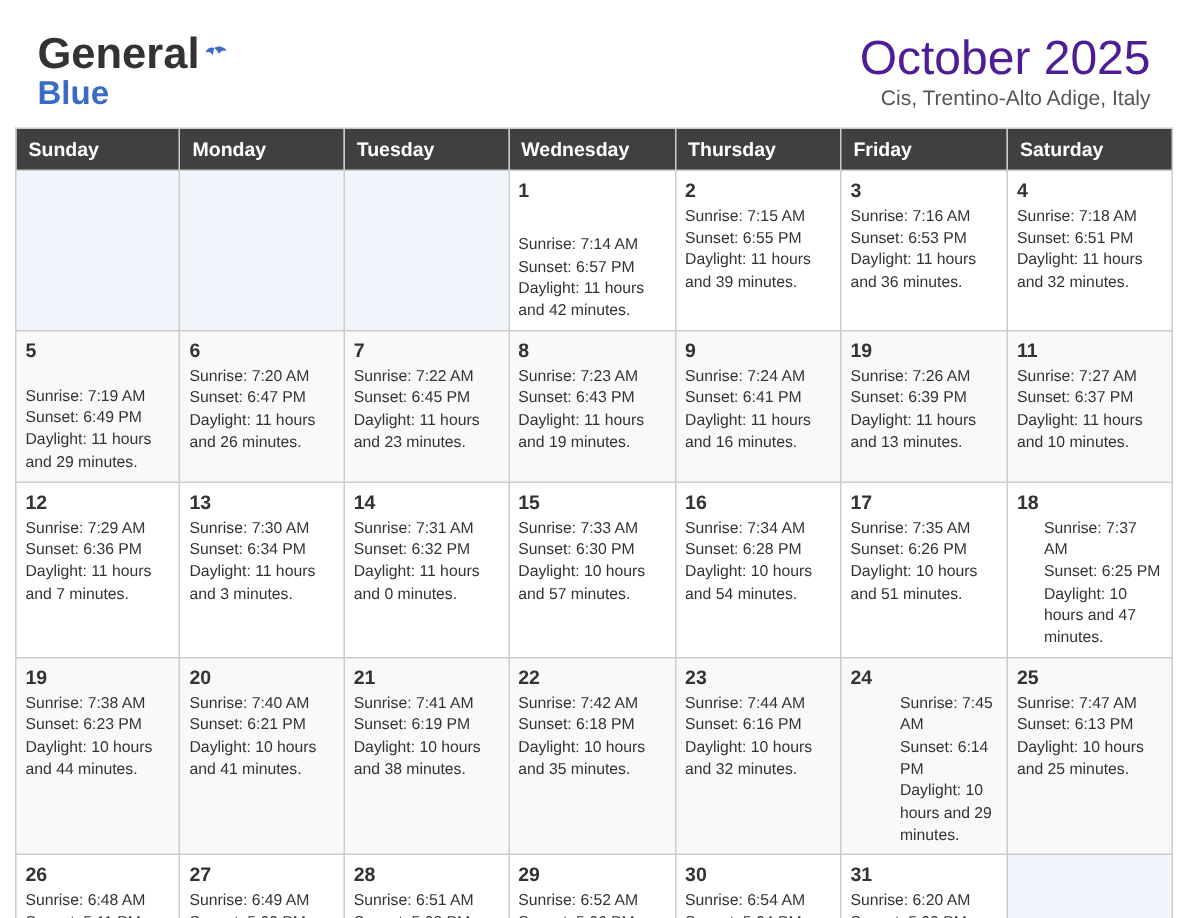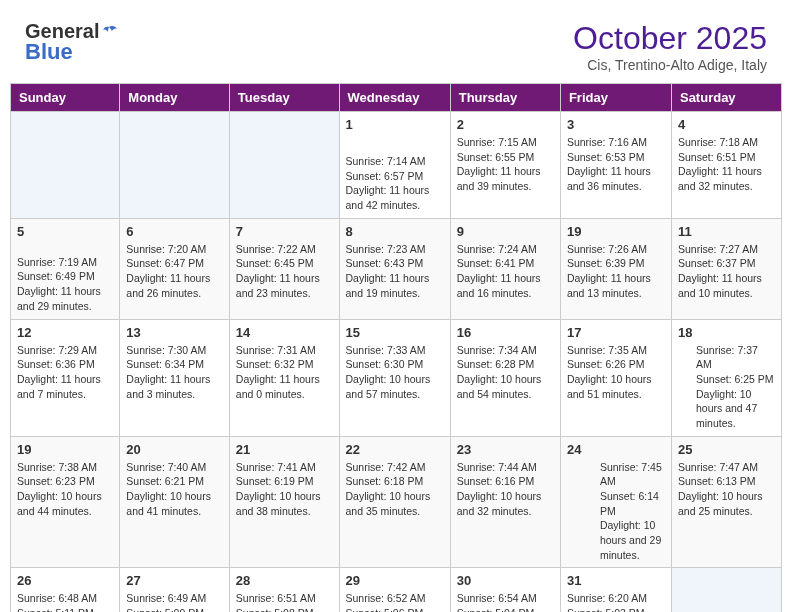--- a/index.html
+++ b/index.html
@@ -32,21 +32,21 @@
     .subtitle {
       font-size: 14px;
       color: #555;
     }
     .calendar {
       width: 100%;
       border-collapse: collapse;
       margin-top: 5px;
     }
     .calendar th {
-      background-color: #701a75;
+      background-color: #404040;
       color: #fff;
       text-align: left;
       padding: 6px 8px;
       font-size: 13px;
       border: 1px solid #ccc;
     }
     .calendar td {
       vertical-align: top;
       padding: 5px 6px;
       border: 1px solid #ccc;
@@ -71,21 +71,21 @@
     .row-even td { background: #f0f4fb; }
     .row-odd td { background: #fff; }
     td.empty-cell { background: #f0f4fb !important; }
   </style>
 </head>
 <body>
 
 <div class="header">
   <div class="logo">
     <div style="display:flex; align-items:center;">
-      <span style="font-size:20px; font-weight:bold; color:#333;">General</span>
+      <span style="font-size:29px; font-weight:bold; color:#333;">General</span>
       <svg width="18" height="14" viewBox="0 0 18 14" style="margin: 0 1px;">
         <path d="M9 2 C11 0 16 1 17 4 C15 3 13 4 12 6 C11 4 10 3 9 2Z" fill="#3a6bc7"></path>
         <path d="M9 2 C7 1 4 2 3 5 C5 4 7 5 8 7 C8 5 8.5 3 9 2Z" fill="#3a6bc7"></path>
       </svg>
     </div>
     <span style="font-size:22px; font-weight:bold; color:#3a6bc7; margin-top:-4px;">Blue</span>
   </div>
   <div class="title-block">
     <div class="month-title">October 2025</div>
     <div class="subtitle">Cis, Trentino-Alto Adige, Italy</div>

